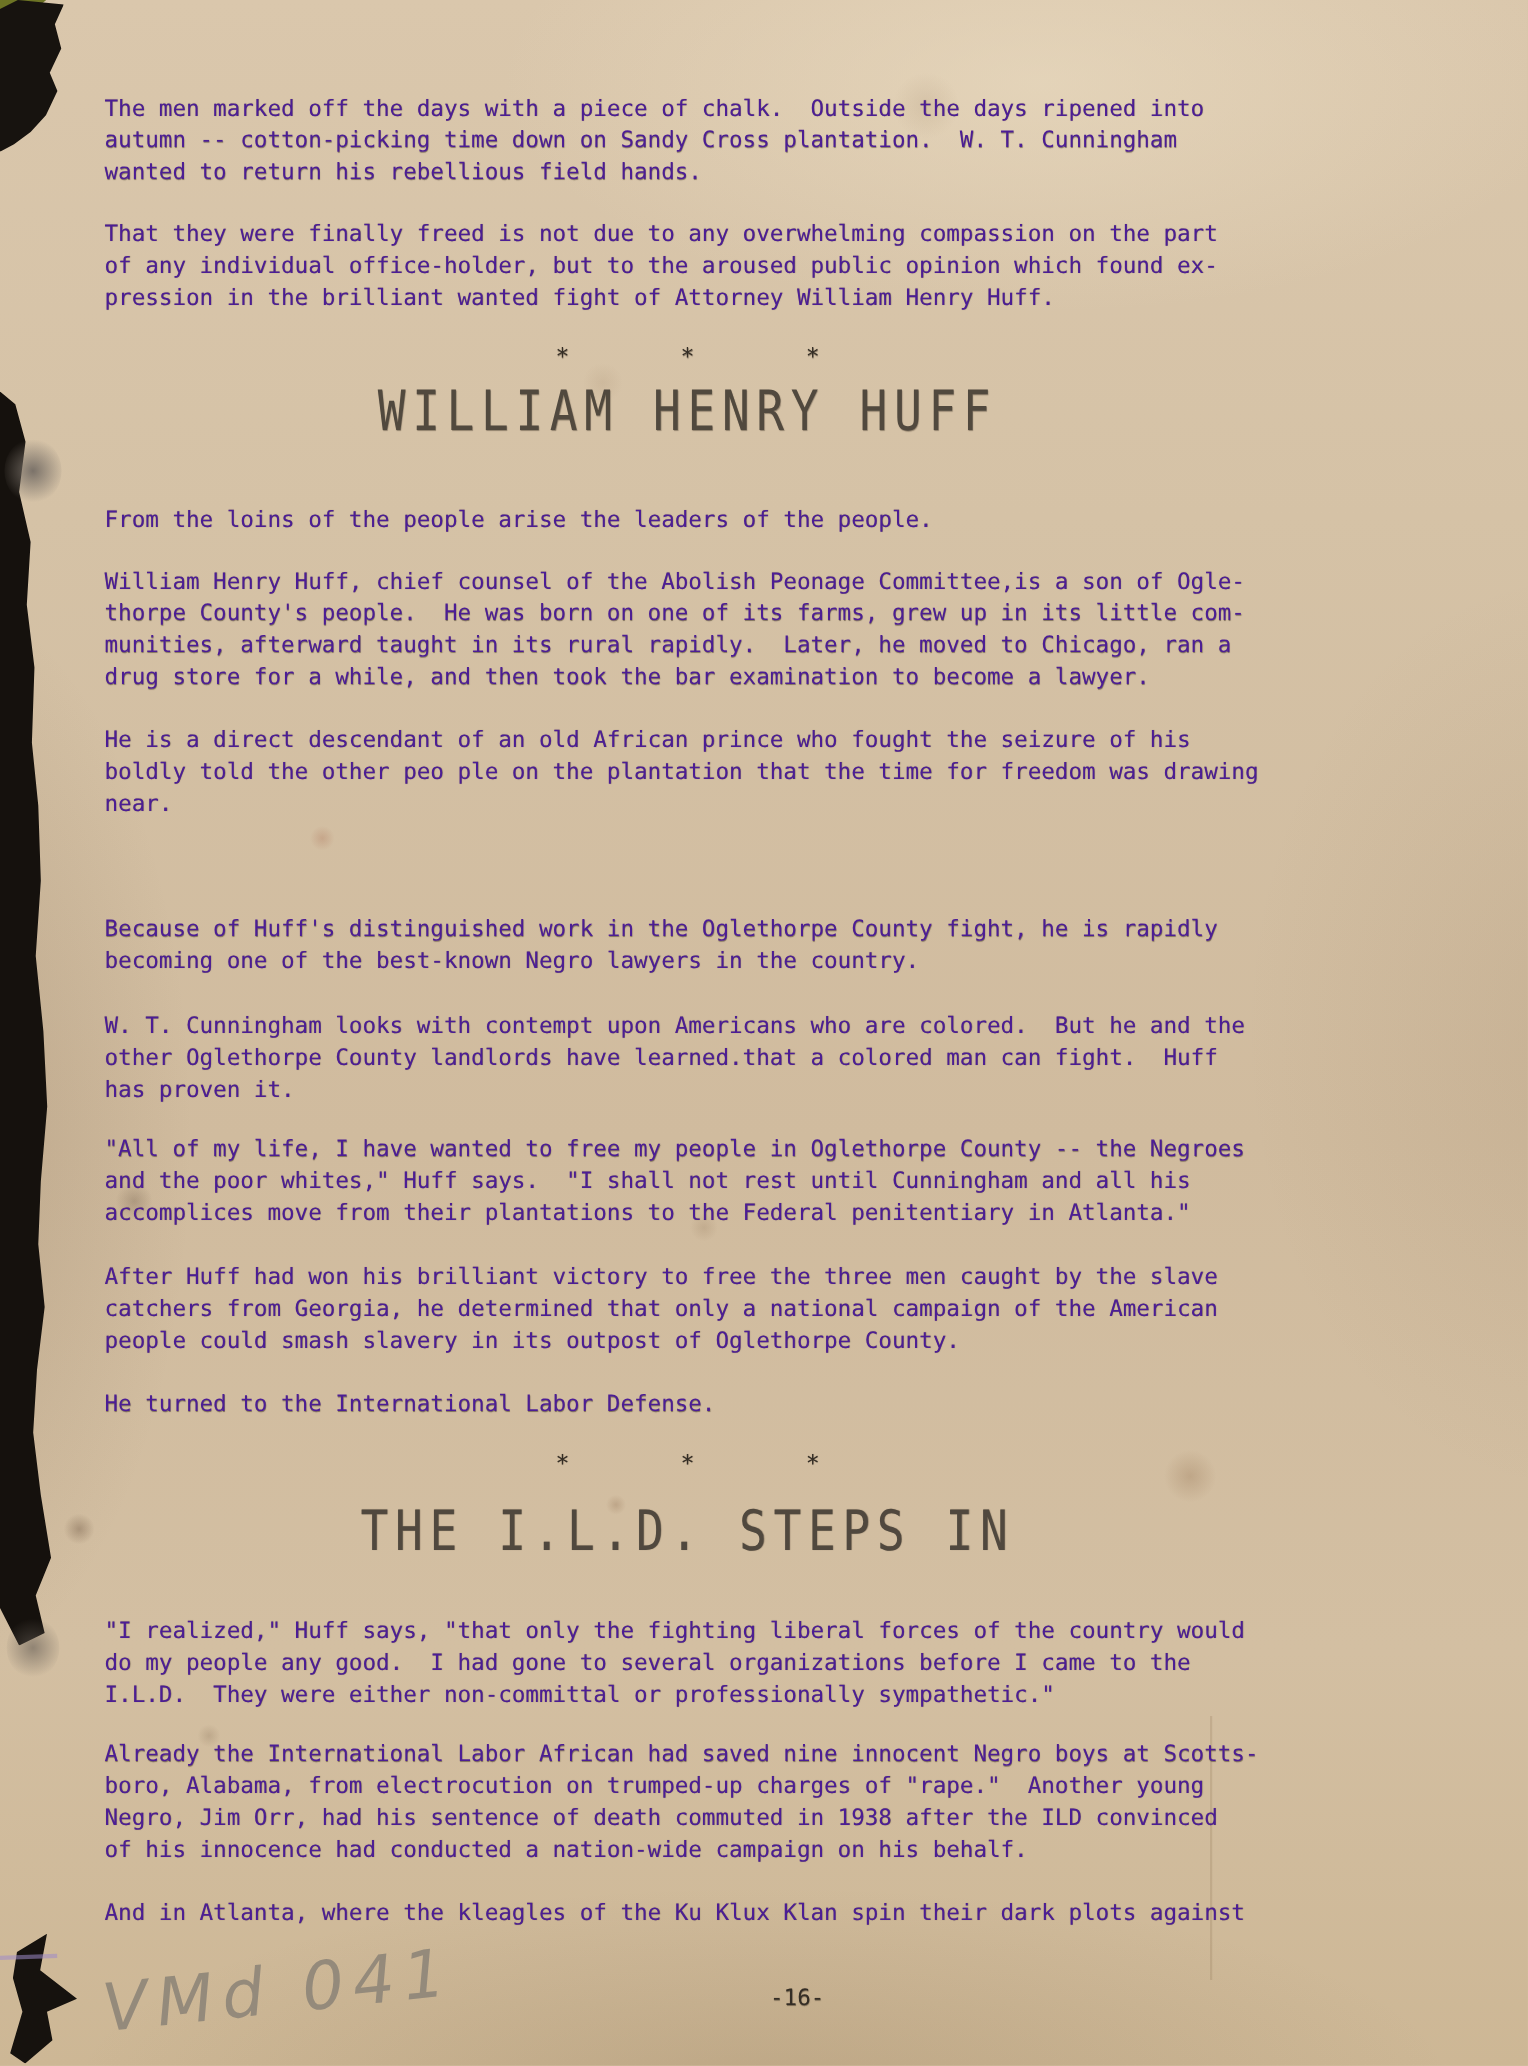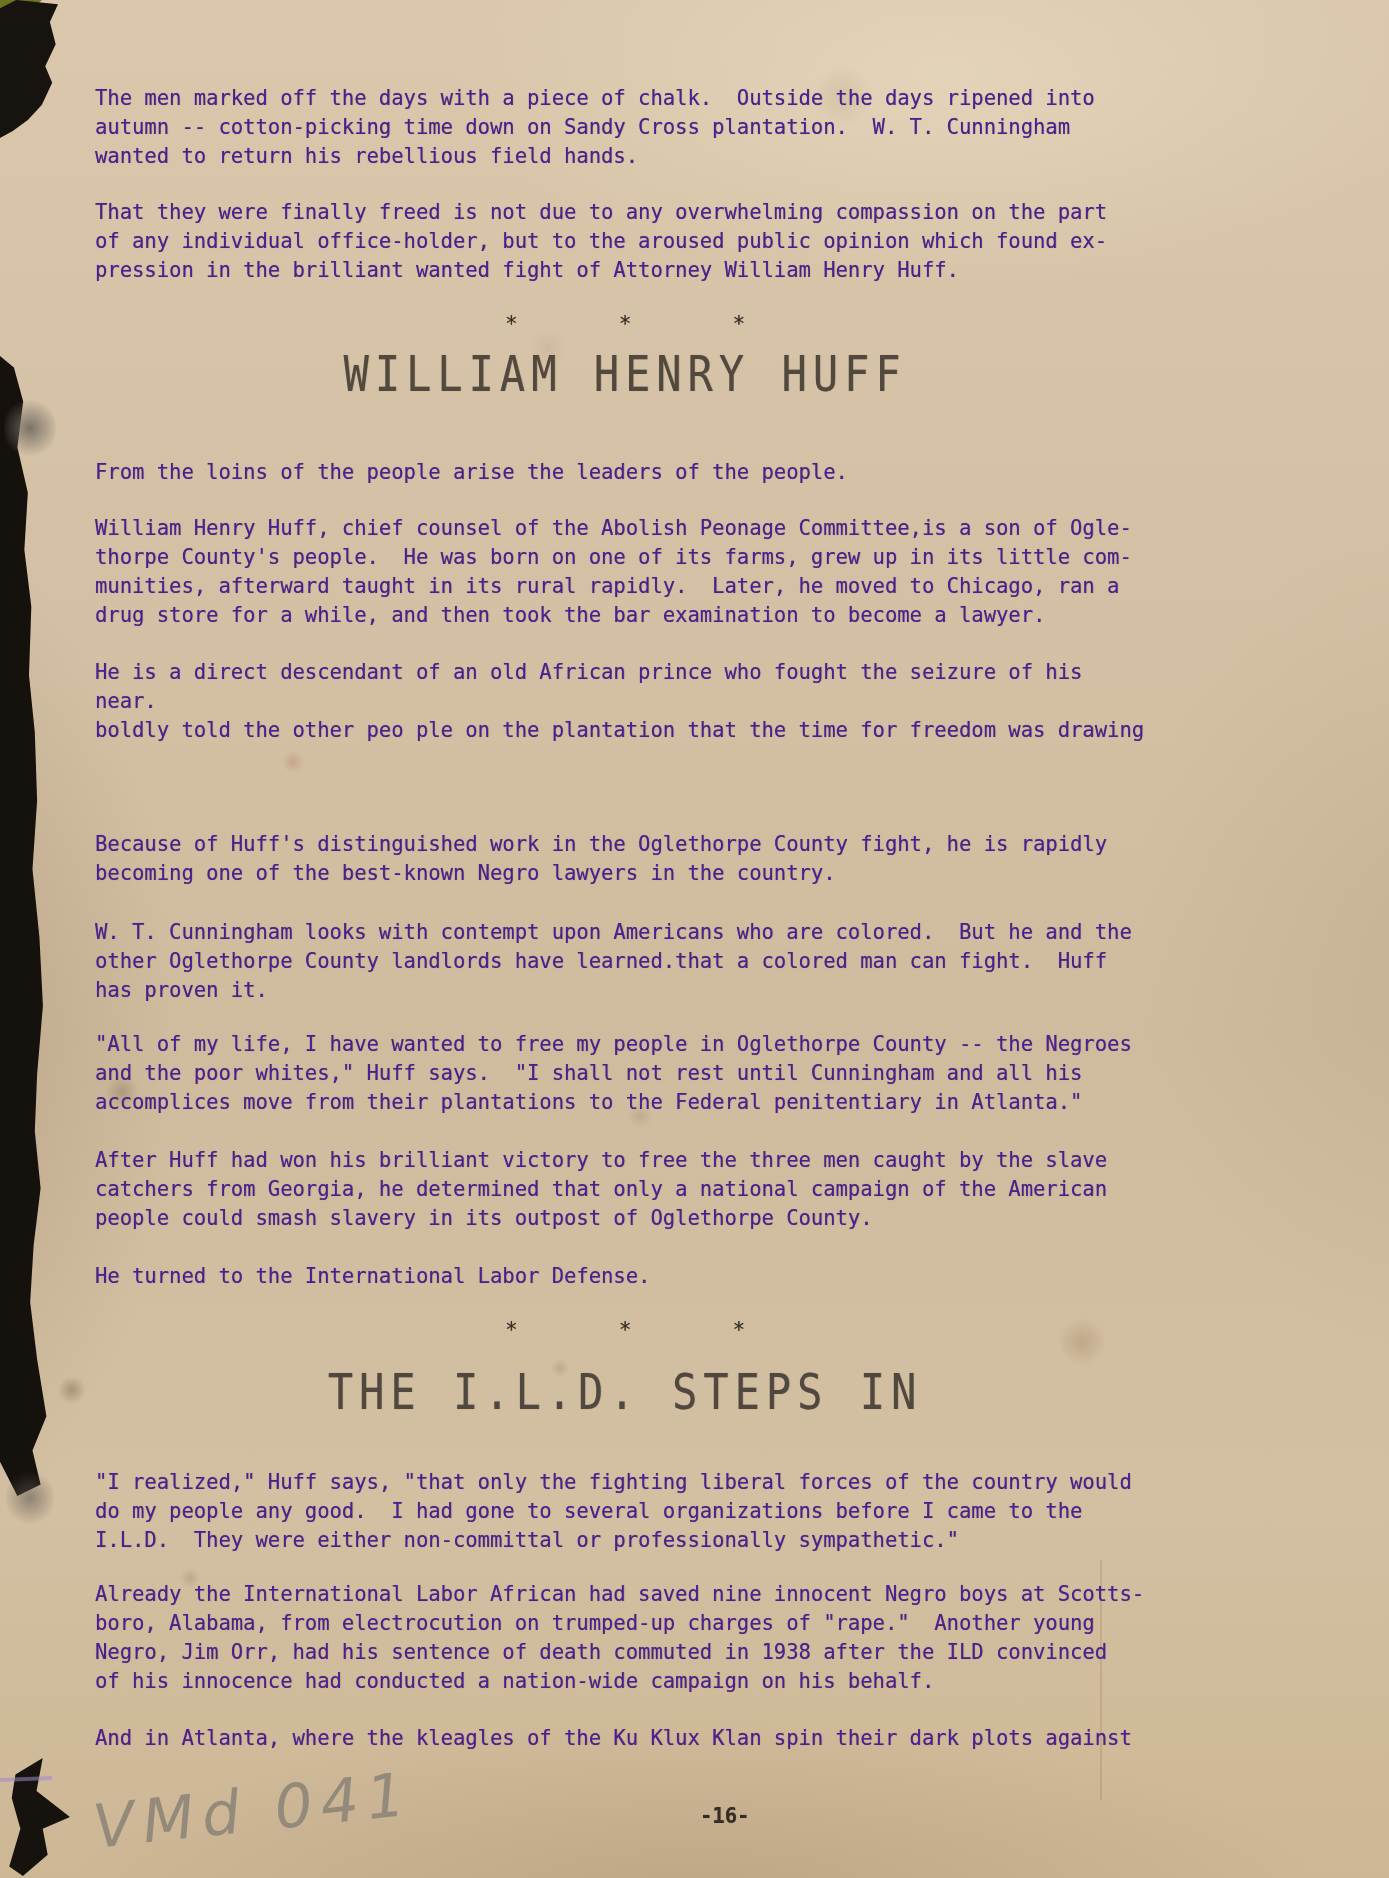--- a/index.html
+++ b/index.html
@@ -46,21 +46,21 @@
   .para{position:absolute;left:95px;width:1070px;color:#4c1d95;font-size:20.5px;
       line-height:29px;text-shadow:0.3px 0.4px 0.7px rgba(48,38,26,0.5);}
   .line{white-space:pre;}
   .asterisks{position:absolute;left:95px;width:1060px;text-align:center;color:#342d25;
       font-size:21px;white-space:pre;text-shadow:0.3px 0.4px 0.7px rgba(48,38,26,0.5);}
   .stencil{position:absolute;left:95px;width:1060px;margin:0;text-align:center;
       font-family:"DejaVu Sans Mono", monospace;font-weight:normal;color:#463f36;
       font-size:42px;letter-spacing:6px;transform:scaleY(1.2);transform-origin:top center;
       text-shadow:0.5px 0.5px 0.8px rgba(50,40,28,0.45);opacity:0.92;}
   .footer-num{position:absolute;left:700px;top:1804px;color:#342d25;font-size:20.5px;
-      white-space:pre;text-shadow:0.3px 0.4px 0.7px rgba(48,38,26,0.5);font-weight:bold;}
+      white-space:pre;text-shadow:0.3px 0.4px 0.7px rgba(48,38,26,0.5);}
   .handwriting{position:absolute;left:90px;top:1792px;color:#8b8377;
       font-family:"DejaVu Sans", sans-serif;font-style:italic;font-size:60px;
       letter-spacing:8px;transform:rotate(-6deg);transform-origin:left top;opacity:0.85;}
 </style>
 </head>
 <body>
 
 <div class="paper"></div>
 <div class="stains"></div>
 <div class="crease"></div>
@@ -95,22 +95,22 @@
 
 <section class="para" style="top:514px">
   <div class="line">William Henry Huff, chief counsel of the Abolish Peonage Committee,is a son of Ogle-</div>
   <div class="line">thorpe County's people.  He was born on one of its farms, grew up in its little com-</div>
   <div class="line">munities, afterward taught in its rural rapidly.  Later, he moved to Chicago, ran a</div>
   <div class="line">drug store for a while, and then took the bar examination to become a lawyer.</div>
 </section>
 
 <section class="para" style="top:658px">
   <div class="line">He is a direct descendant of an old African prince who fought the seizure of his</div>
+  <div class="line">boldly told the other peo ple on the plantation that the time for freedom was drawing</div>
   <div class="line">near.</div>
-  <div class="line">boldly told the other peo ple on the plantation that the time for freedom was drawing</div>
 </section>
 
 <section class="para" style="top:830px">
   <div class="line">Because of Huff's distinguished work in the Oglethorpe County fight, he is rapidly</div>
   <div class="line">becoming one of the best-known Negro lawyers in the country.</div>
 </section>
 
 <section class="para" style="top:918px">
   <div class="line">W. T. Cunningham looks with contempt upon Americans who are colored.  But he and the</div>
   <div class="line">other Oglethorpe County landlords have learned.that a colored man can fight.  Huff</div>

